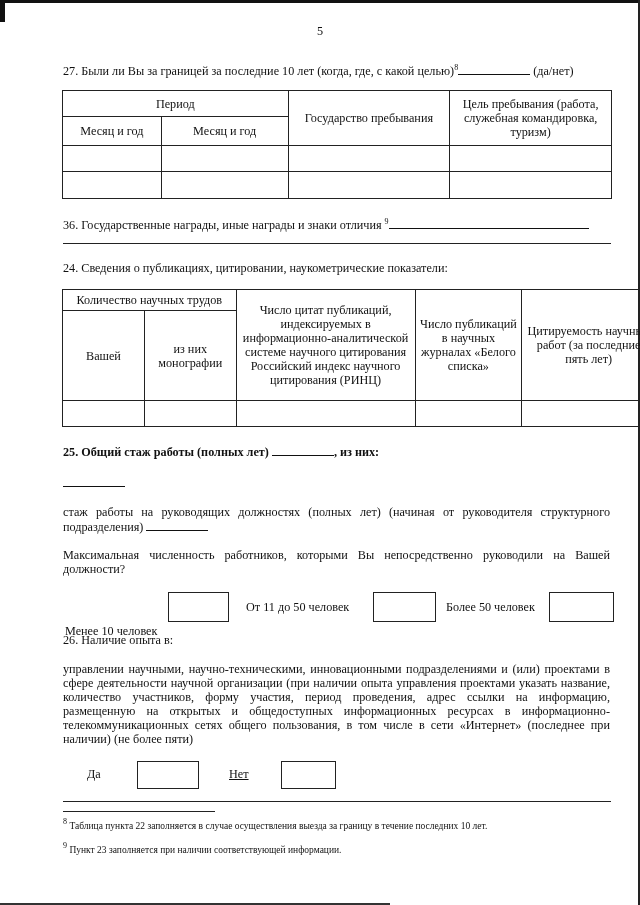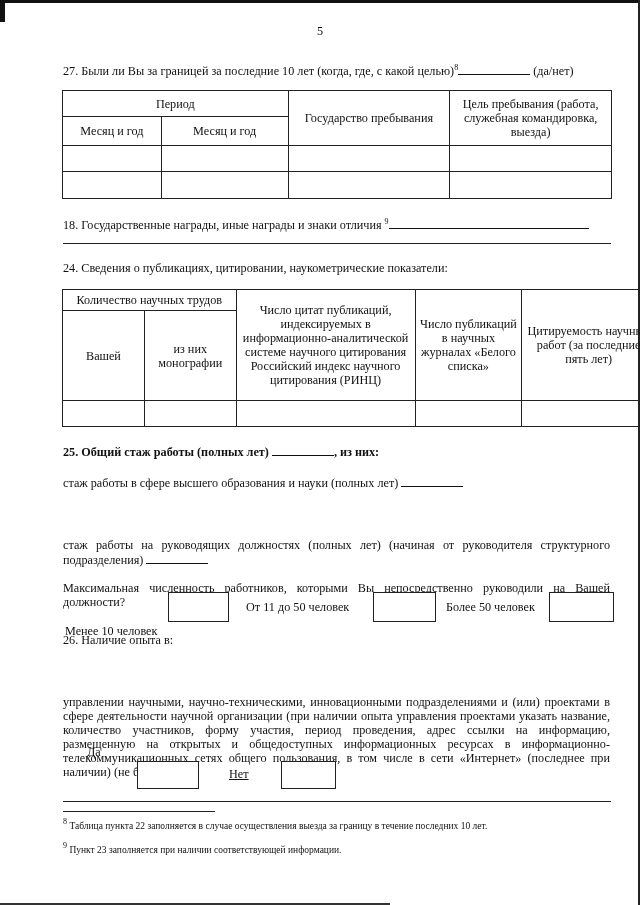--- a/index.html
+++ b/index.html
@@ -11,21 +11,21 @@
   .edge-top { position: absolute; left: 0; top: 0; width: 640px; height: 3px; background: #111; }
   .edge-left { position: absolute; left: 0; top: 0; width: 5px; height: 22px; background: #111; }
   .edge-right { position: absolute; right: 0; top: 0; width: 2px; height: 905px; background: #222; }
   .edge-bottom { position: absolute; left: 0; bottom: 0; width: 390px; height: 2px; background: #333; }
   .abs { position: absolute; }
   .page-num { left: 0; width: 640px; text-align: center; top: 24px; }
   .blank { display: inline-block; border-bottom: 1px solid #111; height: 11px; vertical-align: baseline; }
   sup { font-size: 8px; line-height: 0; vertical-align: 5px; }
   table { border-collapse: collapse; position: absolute; }
   td { border: 1px solid #222; text-align: center; vertical-align: middle; padding: 0 2px; }
-  .justify { text-align: justify; text-align-last: left; margin-top: 33px; }
+  .justify { text-align: justify; text-align-last: left; }
   .cbox { position: absolute; border: 1px solid #222; background: #fff; }
   .line { position: absolute; height: 1px; background: #222; }
   .fn { font-size: 9.5px; line-height: 12px; }
 </style>
 </head>
 <body>
 
 <div class="edge-top"></div>
 <div class="edge-left"></div>
 <div class="edge-right"></div>
@@ -42,21 +42,21 @@
   <colgroup>
       <col style="width:99px">
       <col style="width:127px">
       <col style="width:162px">
       <col style="width:162px">
     </colgroup>
   <tbody>
       <tr style="height:26px">
     <td colspan="2">Период</td>
     <td rowspan="2">Государство пребывания</td>
-    <td rowspan="2">Цель пребывания (работа, служебная командировка, выезда)</td>
+    <td rowspan="2">Цель пребывания (работа, служебная командировка, туризм)</td>
   </tr>
   <tr style="height:29px">
     <td>Месяц и год</td>
     <td>Месяц и год</td>
   </tr>
   <tr style="height:26px">
     <td></td>
         <td></td>
         <td></td>
         <td></td>
@@ -64,21 +64,21 @@
   <tr style="height:27px">
     <td></td>
         <td></td>
         <td></td>
         <td></td>
   </tr>
 </tbody>
   </table>
 
 <div class="abs" style="left:63px; top:217px; white-space:nowrap;">
-  <span>18. Государственные награды, иные награды и знаки отличия</span>
+  <span>36. Государственные награды, иные награды и знаки отличия</span>
   <sup>9</sup><span class="blank" style="width:200px;"></span>
 </div>
 <div class="line" style="left:63px; top:243px; width:548px;"></div>
 
 <div class="abs" style="left:63px; top:261px;">24. Сведения о публикациях, цитировании, наукометрические показатели:</div>
 
 <table style="left:62px; top:289px; width:594px;">
   <colgroup>
       <col style="width:76px">
       <col style="width:85px">
@@ -106,42 +106,41 @@
   </tr>
 </tbody>
   </table>
 
 <div class="abs" style="left:63px; top:444px; white-space:nowrap;font-weight:bold;">
   <span>25. Общий стаж работы (полных лет)</span>
   <span class="blank" style="width:62px;"></span><span>, из них:</span>
 </div>
 
 <div class="abs" style="left:63px; top:475px; white-space:nowrap;">
-  <span>стаж работы в сфере высшего образования и науки (полных лет)</span>
   <span class="blank" style="width:62px;"></span>
 </div>
 
 <div class="abs justify" style="left:63px; top:505px; width:547px;">
   <span>стаж работы на руководящих должностях (полных лет) (начиная от руководителя структурного подразделения)</span>
   <span class="blank" style="width:62px;"></span>
 </div>
 
 <div class="abs justify" style="left:63px; top:548px; width:547px;">Максимальная численность работников, которыми Вы непосредственно руководили на Вашей должности?</div>
 
 <div class="abs" style="left:65px; top:624px;">Менее 10 человек</div>
 <div class="cbox" style="left:168px; top:592px; width:59px; height:28px;"></div>
 <div class="abs" style="left:246px; top:600px;">От 11 до 50 человек</div>
 <div class="cbox" style="left:373px; top:592px; width:61px; height:28px;"></div>
 <div class="abs" style="left:446px; top:600px;">Более 50 человек</div>
 <div class="cbox" style="left:549px; top:592px; width:63px; height:28px;"></div>
 
 <div class="abs" style="left:63px; top:633px;">26. Наличие опыта в:</div>
 <div class="abs justify" style="left:63px; top:662px; width:547px;">управлении научными, научно-техническими, инновационными подразделениями и (или) проектами в сфере деятельности научной организации (при наличии опыта управления проектами указать название, количество участников, форму участия, период проведения, адрес ссылки на информацию, размещенную на открытых и общедоступных информационных ресурсах в информационно-телекоммуникационных сетях общего пользования, в том числе в сети «Интернет» (последнее при наличии) (не более пяти)</div>
 
-<div class="abs" style="left:87px; top:745px;">Да</div>
+<div class="abs" style="left:87px; top:767px;">Да</div>
 <div class="cbox" style="left:137px; top:761px; width:60px; height:26px;"></div>
 <div class="abs" style="left:229px; top:767px;text-decoration:underline;">Нет</div>
 <div class="cbox" style="left:281px; top:761px; width:53px; height:26px;"></div>
 
 <div class="line" style="left:63px; top:801px; width:548px;"></div>
 
 <div class="line" style="left:63px; top:811px; width:152px;"></div>
 <div class="abs fn" style="left:63px; top:820px; white-space:nowrap;">
   <sup>8</sup>
   <span>Таблица пункта 22 заполняется в случае осуществления выезда за границу в течение последних 10 лет.</span>

